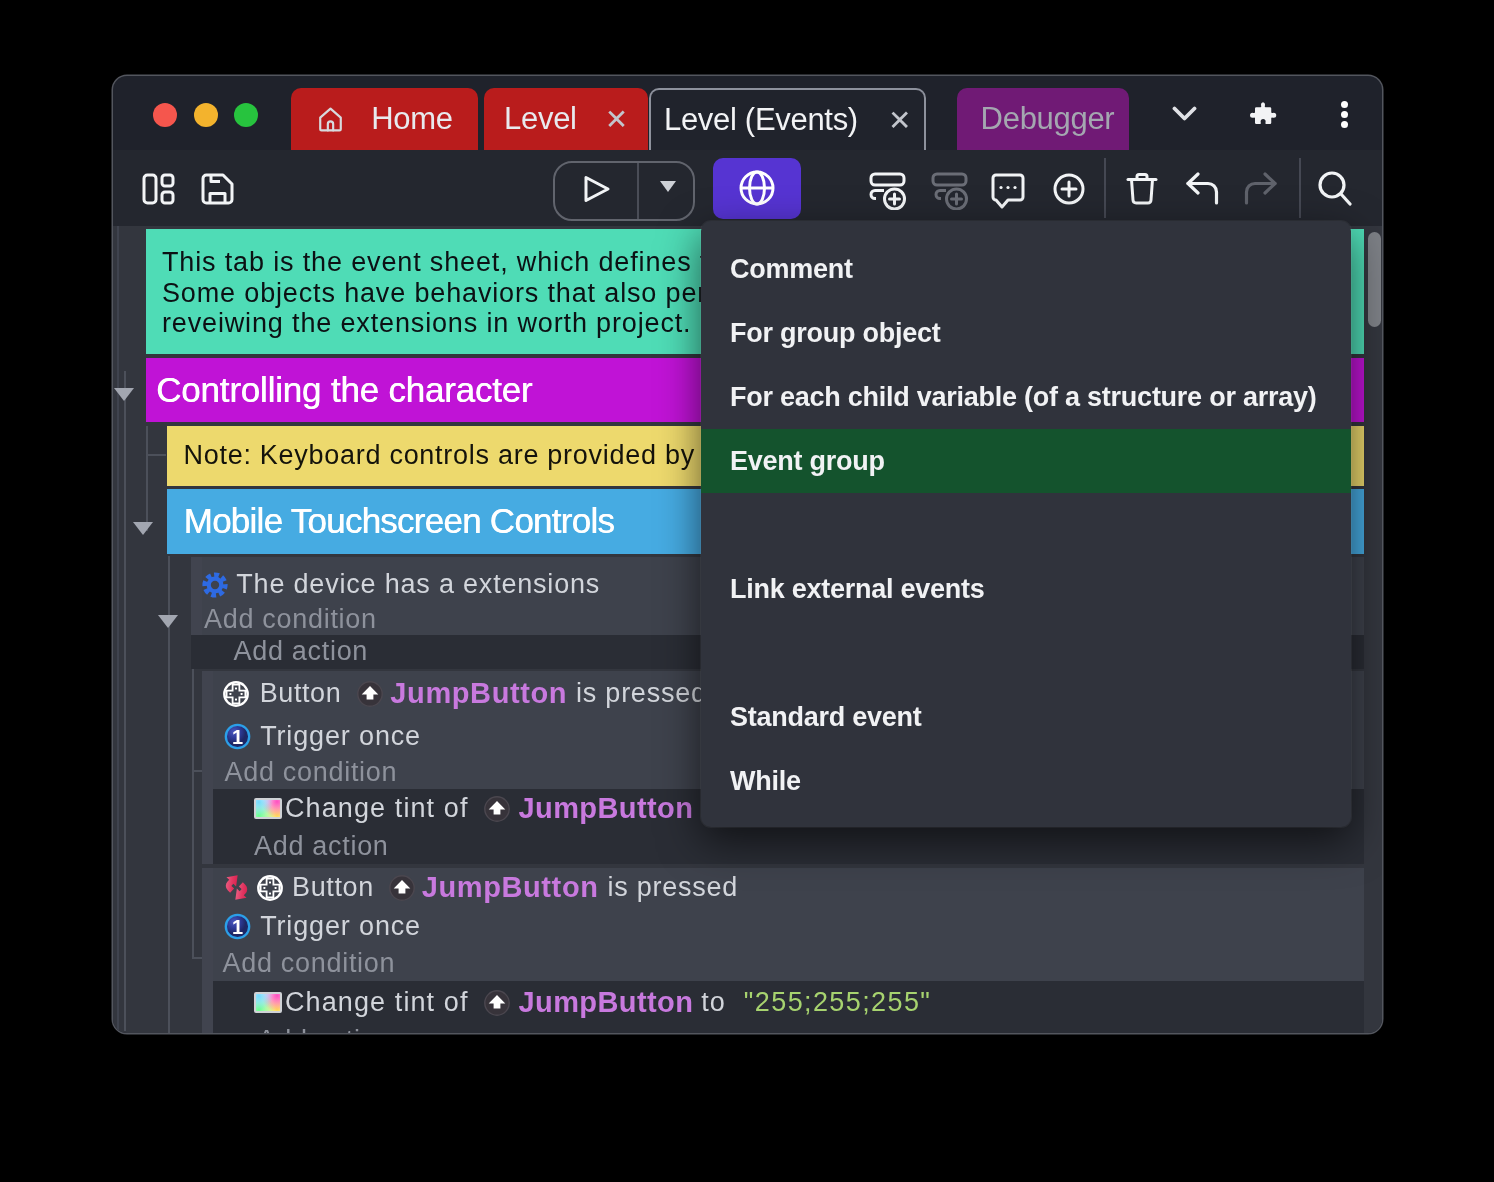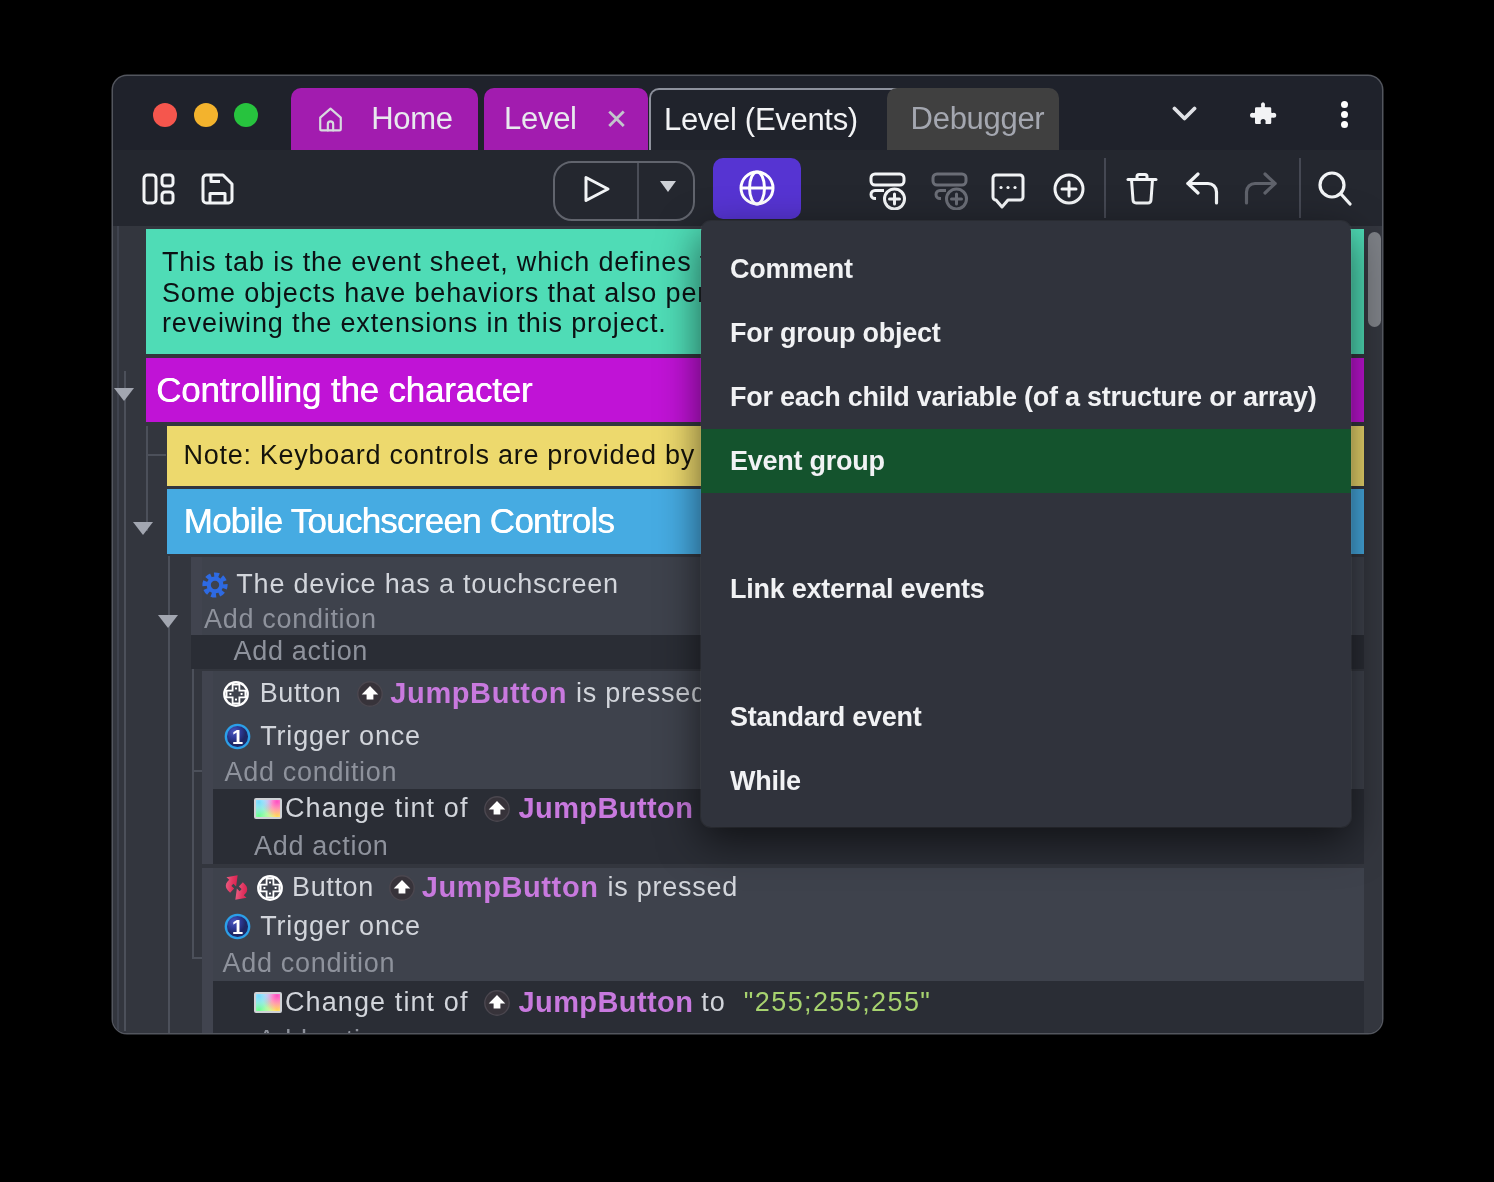--- a/index.html
+++ b/index.html
@@ -1,21 +1,21 @@
 <!DOCTYPE html>
 <html><head>
 <meta charset="utf-8">
 <style>
 html,body{margin:0;padding:0;background:#000;width:1494px;height:1182px;overflow:hidden}
 *{box-sizing:border-box;font-family:"Liberation Sans",sans-serif}
 .abs{position:absolute}
 #win{position:absolute;left:113px;top:76px;width:1269px;height:957px;background:#1f222b;border-radius:14px;overflow:hidden;box-shadow:0 0 0 1.5px #53565e}
 
 .light{position:absolute;top:27px;width:24px;height:24px;border-radius:50%}
-.tab{position:absolute;top:12px;height:62px;border-radius:10px 10px 0 0;background:#a21caf;display:flex;align-items:center;justify-content:center;color:#e8eaee;font-size:31px;font-weight:500;letter-spacing:-.3px}
+.tab{position:absolute;top:12px;height:62px;border-radius:10px 10px 0 0;background:#b91c1c;display:flex;align-items:center;justify-content:center;color:#e8eaee;font-size:31px;font-weight:500;letter-spacing:-.3px}
 .tabx{font-size:28px;color:#c2c5cc;font-weight:400}
 
 #toolbar{position:absolute;left:0;top:74px;width:100%;height:76px;background:#24272f}
 .tsep{position:absolute;top:82px;width:2px;height:60px;background:#454853}
 
 #sheet{position:absolute;left:0;top:150px;width:100%;height:807px;background:#33363e}
 .blk{position:absolute;left:33px;width:1218px;display:flex;align-items:center}
 .guide{position:absolute;width:2px;background:#4c505a}
 .gtick{position:absolute;height:2px;background:#4c505a}
 .tri{position:absolute;width:0;height:0;border-left:10px solid transparent;border-right:10px solid transparent;border-top:13px solid #a2a6b0}
@@ -52,21 +52,21 @@
       <path d="M3.5 10.5 12 3l8.5 7.5V20a1 1 0 0 1-1 1h-15a1 1 0 0 1-1-1z"></path>
       <path d="M9.8 21v-5.2a2.2 2.2 0 0 1 4.4 0V21"></path>
     </svg>
     Home
   </div>
 
   <div class="tab" style="left:371px;width:164px">Level<span class="tabx" style="margin-left:28px">✕</span></div>
 
   <div class="tab" style="left:536px;width:277px;background:#20232c;border:2px solid #8d919c;border-bottom:none;color:#f2f3f5">Level (Events)<span class="tabx" style="margin-left:30px">✕</span></div>
 
-  <div class="tab" style="left:774px;width:172px;background:#404040;color:#a4a7b0;padding-left:9px">Debugger</div>
+  <div class="tab" style="left:844px;width:172px;background:#701a75;color:#a4a7b0;padding-left:9px">Debugger</div>
 
   <svg class="abs" style="left:1059px;top:30px" width="25" height="18" viewBox="0 0 25 18" fill="none" stroke="#e0e2e6" stroke-width="3.8" stroke-linecap="round" stroke-linejoin="round">
       <path d="M2.5 2.5 12.5 12.5 22.5 2.5"></path>
     </svg>
 
   <svg class="abs" style="left:1137px;top:23px" width="30" height="30" viewBox="0 0 24 24" fill="#f2f3f5">
       <path d="M10 2.5a2 2 0 0 1 2 2c0 .6-.2 1-.2 1.4 0 .3.2.6.6.6H16a1 1 0 0 1 1 1v3.1c0 .4.3.6.6.6.4 0 .8-.2 1.4-.2a2 2 0 1 1 0 4c-.6 0-1-.2-1.4-.2-.3 0-.6.2-.6.6V19a1 1 0 0 1-1 1h-3.1c-.4 0-.6-.3-.6-.6 0-.4.2-.8.2-1.4a2 2 0 1 0-4 0c0 .6.2 1 .2 1.4 0 .3-.2.6-.6.6H5a1 1 0 0 1-1-1v-3.6c0-.3-.3-.6-.6-.6-.4 0-.8.2-1.4.2a2 2 0 1 1 0-4c.6 0 1 .2 1.4.2.3 0 .6-.2.6-.6V7.5a1 1 0 0 1 1-1h3.4c.4 0 .6-.3.6-.6 0-.4-.2-.8-.2-1.4a2 2 0 0 1 2-2z"></path>
     </svg>
 
   <div class="abs" style="left:1228px;top:25px;width:7px;height:7px;border-radius:50%;background:#fff"></div>
@@ -159,21 +159,21 @@
     <div class="gtick" style="left:33px;top:228px;width:20px"></div>
     <div class="guide" style="left:55px;top:330px;height:477px"></div>
     <div class="guide" style="left:79px;top:443px;height:288px"></div>
     <div class="gtick" style="left:79px;top:544px;width:13px"></div>
     <div class="gtick" style="left:79px;top:731px;width:13px"></div>
 
     <div class="blk" style="top:3px;height:125px;background:#4fdcb6">
       <div style="padding-left:16px;padding-top:3px;font-size:27px;line-height:30.7px;color:#0c1114;letter-spacing:.85px">
         <div style="white-space:nowrap">This tab is the event sheet, which defines the logic.</div>
         <div style="white-space:nowrap">Some objects have behaviors that also perform. It is worth</div>
-        <div style="white-space:nowrap">reveiwing the extensions in this project.</div>
+        <div style="white-space:nowrap">reveiwing the extensions in worth project.</div>
       </div>
     </div>
 
     <div class="blk" style="top:131.5px;height:64px;background:#c013d6;color:#fff;font-size:35px;font-weight:500;letter-spacing:-.2px;text-shadow:.5px 0 currentColor">
         <span style="padding-left:10px;white-space:nowrap">Controlling the character</span>
       </div>
     <div class="tri" style="left:1px;top:162px"></div>
 
     <div class="blk" style="top:199.5px;height:60px;left:54px;width:1197px;background:#edd96d;color:#14130b;font-size:27px">
         <span style="padding-left:16.5px;white-space:nowrap;letter-spacing:.72px">Note: Keyboard controls are provided by the Platform behavior.</span>
@@ -186,21 +186,21 @@
     <div class="tri" style="left:45px;top:389px"></div>
 
     <div class="ev" style="left:77.5px;top:330.5px;width:1173.5px;height:78.5px">
       <div class="strip"></div>
       <div class="row" style="left:11.8px;top:4px;height:48px">
         <svg width="26" height="26" viewBox="0 0 26 26" style="margin-right:8px">
             <circle cx="13" cy="13" r="9.8" fill="none" stroke="#2e6ae2" stroke-width="5.6" stroke-dasharray="4.7 3" stroke-dashoffset="1.2"></circle>
             <circle cx="13" cy="13" r="8.4" fill="#2e6ae2"></circle>
             <circle cx="13" cy="13" r="4.2" fill="#3e424c"></circle>
           </svg>
-        <span class="ctext">The device has a touchscreen</span>
+        <span class="ctext">The device has a extensions</span>
       </div>
       <div class="row addl" style="left:13.5px;top:47px;height:31.5px">Add condition</div>
     </div>
     <div class="abs acts" style="left:77.5px;top:409px;width:1173.5px;height:33.5px">
       <div class="row addl" style="left:43px;top:0;height:33.5px">Add action</div>
     </div>
 
     <div class="ev" style="left:88.5px;top:445px;width:1162.5px;height:193px">
       <div class="strip"></div>
       <div class="row" style="left:21.2px;top:0;height:45px">

